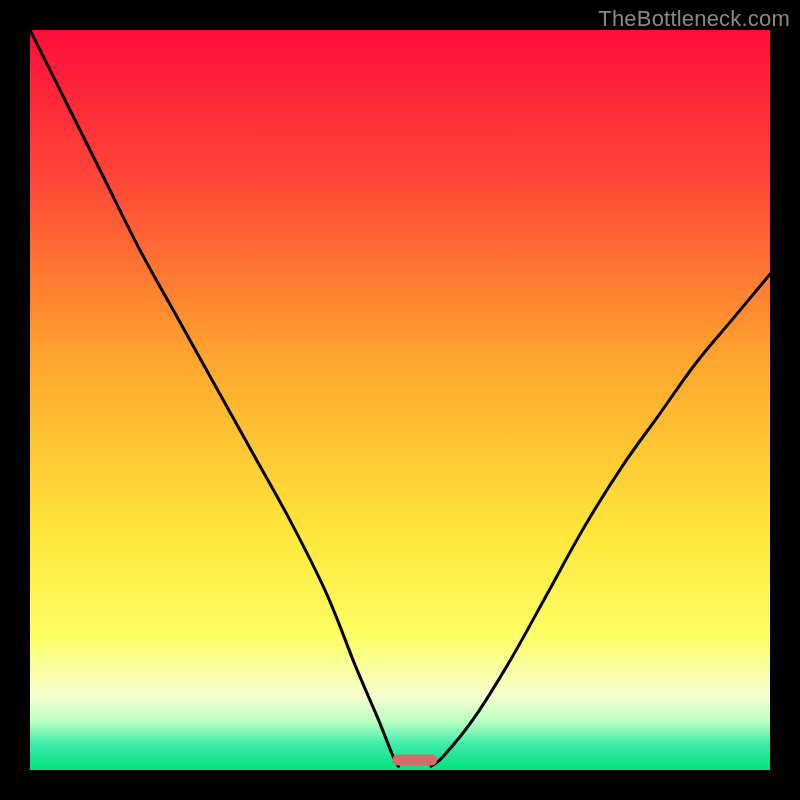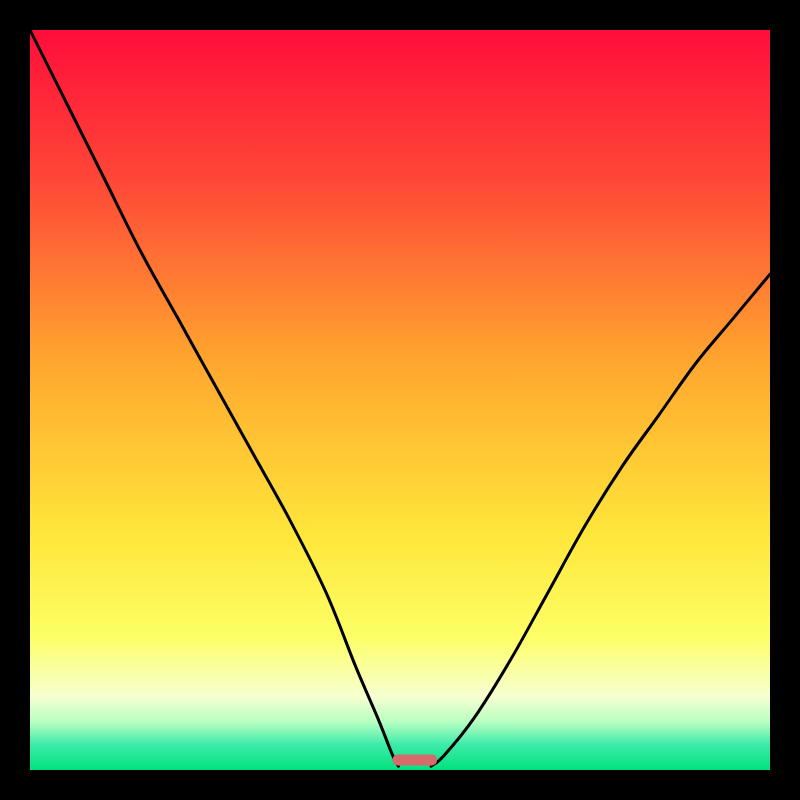--- a/index.html
+++ b/index.html
@@ -61,13 +61,14 @@
             <stop offset="100%" stop-color="#00e27e"></stop>
           </linearGradient>
       </defs>
       <rect x="0" y="0" width="740" height="740" fill="url(#bg-grad)"></rect>
       <path id="left-branch" fill="none" stroke="#000" stroke-width="3" stroke-linecap="round" d="M 0 0 C 6.66 13.32, 23.68 47.36, 37 74 C 50.32 100.64, 60.68 121.36, 74 148 C 87.32 174.64, 97.68 196.692, 111 222 C 124.32 247.308, 134.68 264.624, 148 288.6 C 161.32 312.576, 171.68 331.224, 185 355.2 C 198.32 379.176, 208.68 397.824, 222 421.8 C 235.32 445.776, 245.68 463.092, 259 488.4 C 272.32 513.708, 284.012 535.76, 296 562.4 C 307.988 589.04, 316.276 613.756, 325.6 636.4 C 334.92400000000004 659.044, 341.14 672.216, 347.79999999999995 688.2 C 354.4599999999999 704.1840000000001, 358.87039999999996 716.542, 362.59999999999997 725.2 C 366.32959999999997 733.8580000000001, 367.45439999999996 734.302, 368.52 736.3"></path>
       <path id="right-branch" fill="none" stroke="#000" stroke-width="3" stroke-linecap="round" d="M 401.08000000000004 736.3 C 403.47760000000005 734.302, 406.67440000000005 733.8580000000001, 414.40000000000003 725.2 C 422.1256 716.542, 432.012 705.5160000000001, 444 688.2 C 455.988 670.884, 467.68 651.644, 481 629 C 494.32 606.356, 504.68 586.376, 518 562.4 C 531.32 538.424, 541.68 518.444, 555 495.79999999999995 C 568.32 473.15599999999995, 578.68 456.58000000000004, 592 436.6 C 605.32 416.62, 615.68 403.44800000000004, 629 384.8 C 642.32 366.152, 652.68 350.3159999999999, 666 332.99999999999994 C 679.32 315.68399999999997, 689.68 304.584, 703 288.6 C 716.32 272.61600000000004, 733.34 252.192, 740 244.2"></path>
       <rect id="marker" rx="5" ry="5" x="362.59999999999997" y="724.46" width="44.40000000000009" height="11.099999999999909" fill="#d66b6b"></rect>
     </svg>
   </div>
 
+  <div class="watermark">TheBottleneck.com</div>
 </div>
 
 </body></html>

